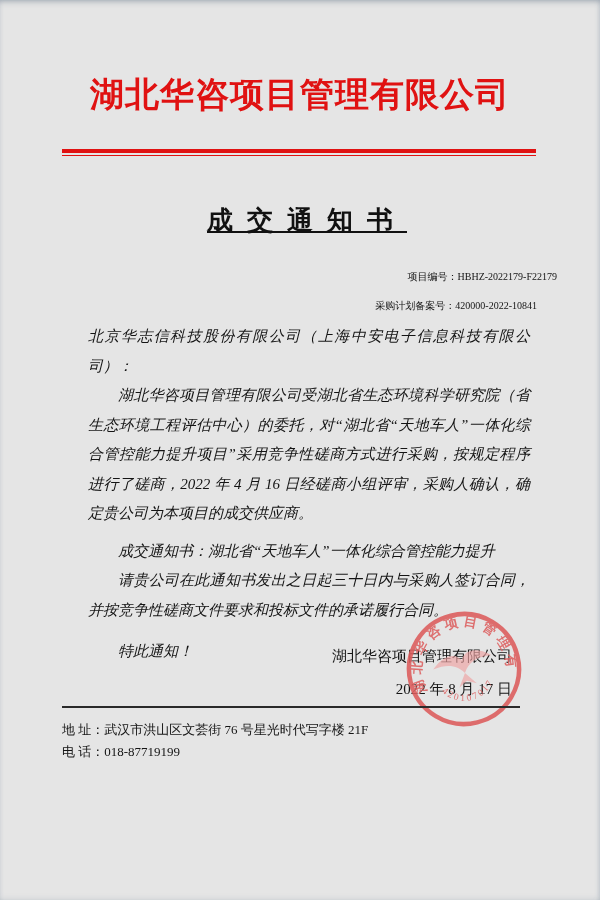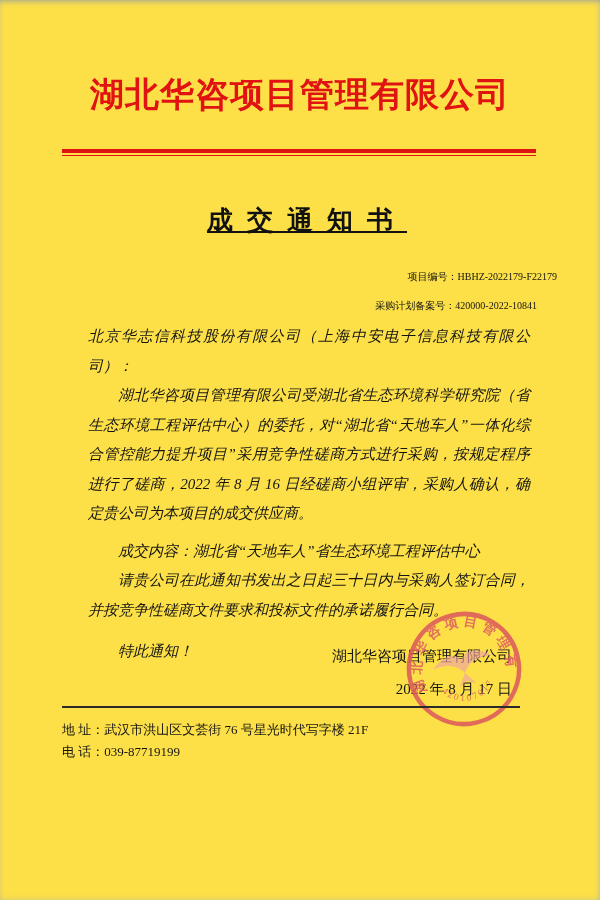--- a/index.html
+++ b/index.html
@@ -2,21 +2,21 @@
 <html><head>
 <meta charset="utf-8">
 <style>
   html,body { margin:0; padding:0; }
   body {
     width:600px; height:900px; background:#ffffff;
     font-family:"Liberation Serif","DejaVu Serif",serif;
     color:#1c1c1c;
   }
   .page {
-    position:relative; width:600px; height:900px; background:#fde047; overflow:hidden;
+    position:relative; width:600px; height:900px; background:#e5e5e5; overflow:hidden;
     box-shadow:
       inset 0 5px 6px -4px rgba(140,152,165,.85),
       inset -4px 0 5px -3px rgba(170,180,190,.55),
       inset 0 -4px 6px -4px rgba(170,180,190,.45),
       inset 3px 0 4px -3px rgba(190,198,205,.35);
   }
   .company-head {
     position:absolute; top:72px; left:0; width:100%;
     text-align:center; font-size:34px; font-weight:bold;
     color:#e01212; letter-spacing:1px; white-space:nowrap;
@@ -65,22 +65,22 @@
 
   <div class="doc-title">成交通知书</div>
 
   <div class="meta">
     <div class="meta-line first"><span>项目编号：</span><span>HBHZ-2022179-F22179</span></div>
     <div class="meta-line second"><span>采购计划备案号：</span><span>420000-2022-10841</span></div>
   </div>
 
   <div class="body-text">
     <p>北京华志信科技股份有限公司（上海中安电子信息科技有限公司）：</p>
-    <p class="indent">湖北华咨项目管理有限公司受湖北省生态环境科学研究院（省生态环境工程评估中心）的委托，对“湖北省“天地车人”一体化综合管控能力提升项目”采用竞争性磋商方式进行采购，按规定程序进行了磋商，2022 年 8 月 16 日经磋商小组评审，采购人确认，确定贵公司为本项目的成交供应商。</p>
-    <p class="indent gap-sm">成交内容：湖北省“天地车人”省生态环境工程评估中心</p>
+    <p class="indent">湖北华咨项目管理有限公司受湖北省生态环境科学研究院（省生态环境工程评估中心）的委托，对“湖北省“天地车人”一体化综合管控能力提升项目”采用竞争性磋商方式进行采购，按规定程序进行了磋商，2022 年 4 月 16 日经磋商小组评审，采购人确认，确定贵公司为本项目的成交供应商。</p>
+    <p class="indent gap-sm">成交通知书：湖北省“天地车人”一体化综合管控能力提升</p>
     <p class="indent">请贵公司在此通知书发出之日起三十日内与采购人签订合同，并按竞争性磋商文件要求和投标文件的承诺履行合同。</p>
     <p class="indent gap-md">特此通知！</p>
   </div>
 
   <div class="sign-block">
     <div>湖北华咨项目管理有限公司</div>
     <div>2022 年 8 月 17 日</div>
   </div>
 
   <svg class="seal" viewBox="0 0 140 140" xmlns="http://www.w3.org/2000/svg">
@@ -95,16 +95,16 @@
         <textPath href="#sealTopArc" xlink:href="#sealTopArc" startOffset="2">湖北华咨项目管理有限公司</textPath>
       </text>
       <text font-size="9.5" fill="#dd6060" letter-spacing="2.2">
         <textPath href="#sealBottomArc" xlink:href="#sealBottomArc" startOffset="1">4201070172567</textPath>
       </text>
     </g>
   </svg>
 
   <div class="footer">
     <div><span>地 址：</span><span>武汉市洪山区文荟街 76 号星光时代写字楼 21F</span></div>
-    <div><span>电 话：</span><span>039-87719199</span></div>
+    <div><span>电 话：</span><span>018-87719199</span></div>
   </div>
 
 </div>
 
 </body></html>

